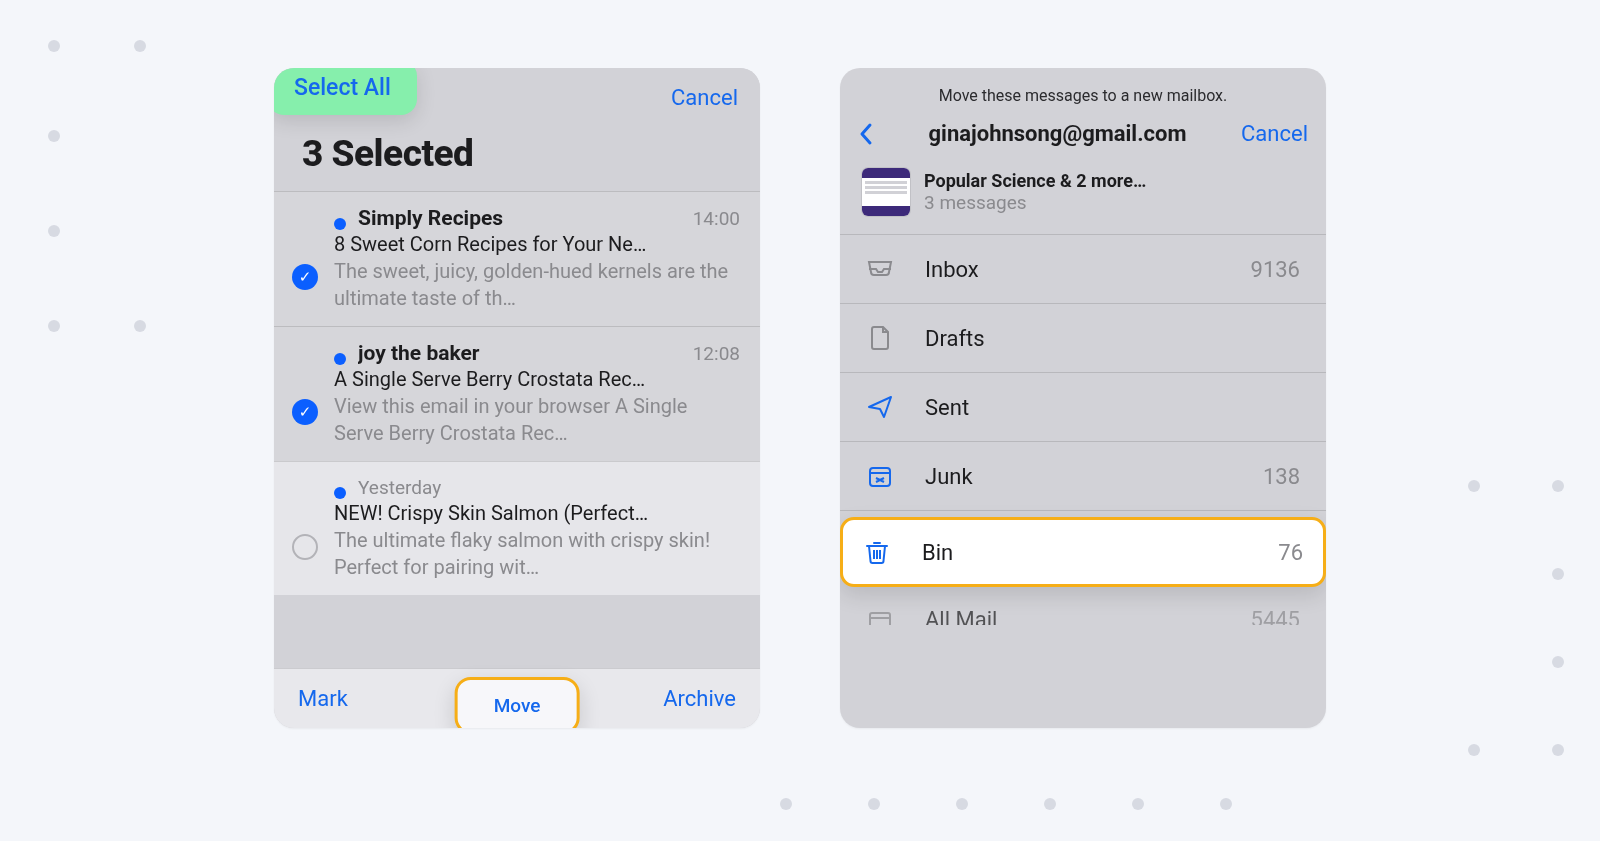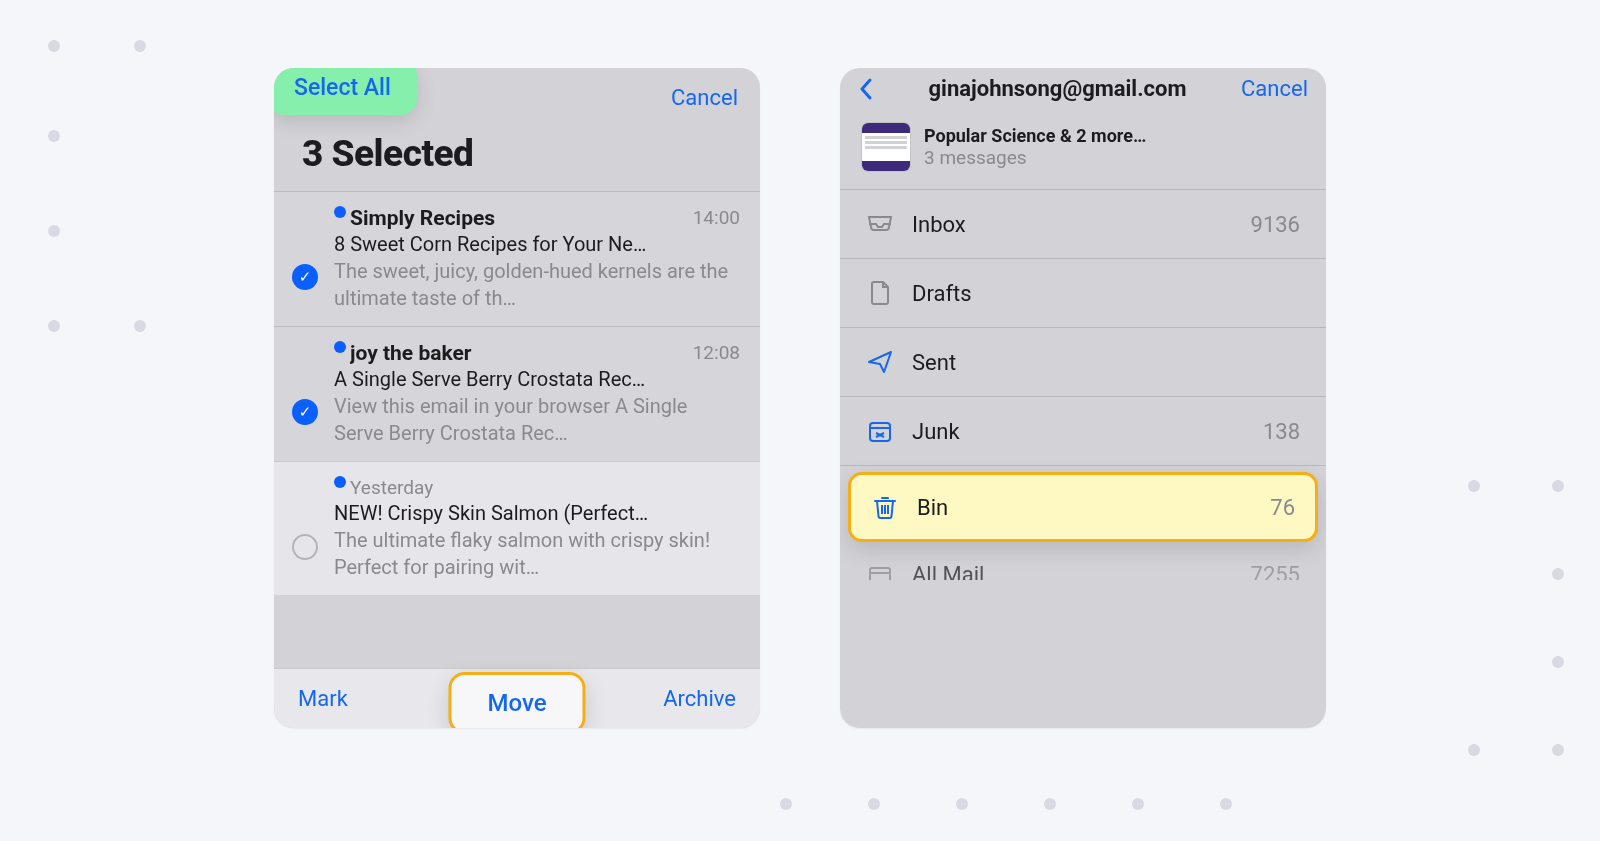--- a/index.html
+++ b/index.html
@@ -95,21 +95,21 @@
     width:34px;display:flex;align-items:center;justify-content:center;
     padding-top:36px;
   }
   .check{
     width:26px;height:26px;border-radius:50%;
     display:flex;align-items:center;justify-content:center;
   }
   .check.on{background:var(--blue2);color:#fff;font-size:15px}
   .check.off{border:2px solid #b3b3b8}
   .content{flex:1;min-width:0}
-  .line1{display:flex;align-items:flex-start;gap:4px}
+  .line1{display:flex;align-items:flex-end;gap:12px}
   .unread{width:12px;height:12px;border-radius:50%;background:var(--blue2);flex:none}
   .sender{font-weight:700;font-size:21px;flex:1;white-space:nowrap;overflow:hidden;text-overflow:ellipsis}
   .time{color:var(--text-sec);font-size:19px;flex:none}
   .subject{font-size:20px;color:var(--text);margin-top:2px;white-space:nowrap;overflow:hidden;text-overflow:ellipsis}
   .preview{font-size:20px;color:var(--text-sec);line-height:1.35;margin-top:2px;
     display:-webkit-box;-webkit-line-clamp:2;-webkit-box-orient:vertical;overflow:hidden}
   .bottombar{
     position:absolute;left:0;right:0;bottom:0;
     height:60px;
     background:var(--toolbar);
@@ -120,21 +120,21 @@
     font-size:22px;
   }
   .move-pill{
     position:absolute;
     left:50%;bottom:-6px;
     transform:translate(-50%,0);
     background:#f7f7fa;
     border:3px solid var(--highlight);
     border-radius:16px;
     padding:14px 36px;
-    font-size:24px;
+    font-size:19px;
     font-weight:500;
     color:var(--blue);
     box-shadow:0 8px 22px rgba(0,0,0,.14);
     z-index:5;
   }
   
   .phone.right{background:var(--panel)}
   .hint{
     text-align:center;
     font-size:16px;
@@ -162,33 +162,33 @@
   }
   .thumb .th-top{height:10px;background:#3d2a7a}
   .thumb .th-mid{flex:1;background:#fff;padding:3px}
   .thumb .th-mid div{height:3px;background:#d1d1d6;margin-bottom:2px}
   .thumb .th-bot{height:10px;background:#3d2a7a}
   .sumtxt{min-width:0}
   .sumtitle{font-weight:700;font-size:18px;white-space:nowrap;overflow:hidden;text-overflow:ellipsis}
   .sumcount{color:var(--text-sec);font-size:19px}
   .mblist{}
   .mbox{
-    display:flex;align-items:center;gap:18px;
+    display:flex;align-items:center;gap:31px;
     padding:20px 26px;
     border-bottom:1px solid rgba(0,0,0,.12);
     font-size:22px;
   }
   .mbox .lbl{flex:1;white-space:nowrap;overflow:hidden;text-overflow:ellipsis}
   .mbox .cnt{color:var(--text-sec);font-size:22px}
   .mbox svg{flex:none}
   .mbox.hl{
-    background:#fef9c3;
+    background:#ffffff;
     border:3px solid var(--highlight);
     border-radius:14px;
-    margin:6px 8px;
+    margin:6px 0;
     padding:18px 20px;
     box-shadow:0 8px 22px rgba(0,0,0,.12);
   }
   .mbox.cut{opacity:.7;border-bottom:none}
 </style>
 </head>
 <body>
 
 <div class="dots" aria-hidden="true">
   <span style="left:48px;top:40px"></span>
@@ -273,20 +273,21 @@
 
     <div class="bottombar">
       <span>Mark</span>
       <span></span>
       <span>Archive</span>
     </div>
     <div class="move-pill">Move</div>
   </div>
 
   <div class="phone right">
+    <div class="hint">Move these messages to a new mailbox.</div>
     <div class="navline">
       <span class="chev">
         <svg width="16" height="24" viewBox="0 0 16 24" fill="none">
             <path d="M12 3 L4 12 L12 21" stroke="currentColor" stroke-width="3" stroke-linecap="round" stroke-linejoin="round"></path>
           </svg>
       </span>
       <span class="acct">ginajohnsong@gmail.com</span>
       <span class="navcancel">Cancel</span>
     </div>
     <div class="summary">
@@ -352,18 +353,18 @@
         <span class="lbl">Bin</span>
         <span class="cnt">76</span>
       </div>
 
       <div class="mbox cut" style="padding-bottom:0;height:32px;overflow:hidden">
         <svg width="28" height="28" viewBox="0 0 28 28">
             <rect x="4" y="8" width="20" height="14" rx="2" fill="none" stroke="#8a8a8e" stroke-width="2"></rect>
             <path d="M4 13h20" stroke="#8a8a8e" stroke-width="2"></path>
           </svg>
         <span class="lbl">All Mail</span>
-        <span class="cnt">7255</span>
+        <span class="cnt">5445</span>
       </div>
     </div>
   </div>
 
 </div>
 
 </body></html>

